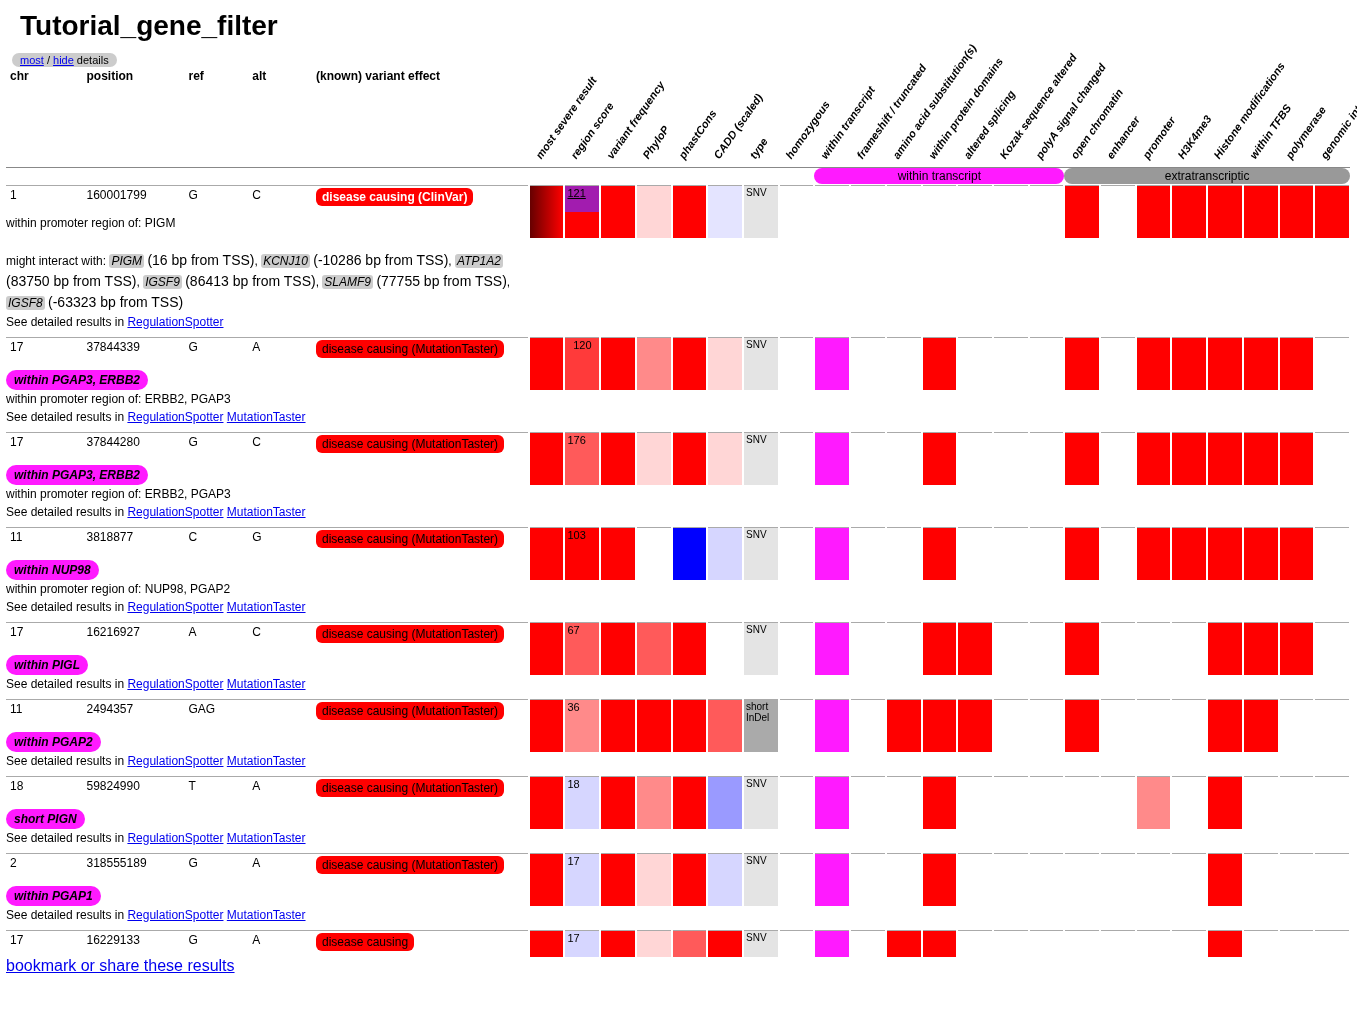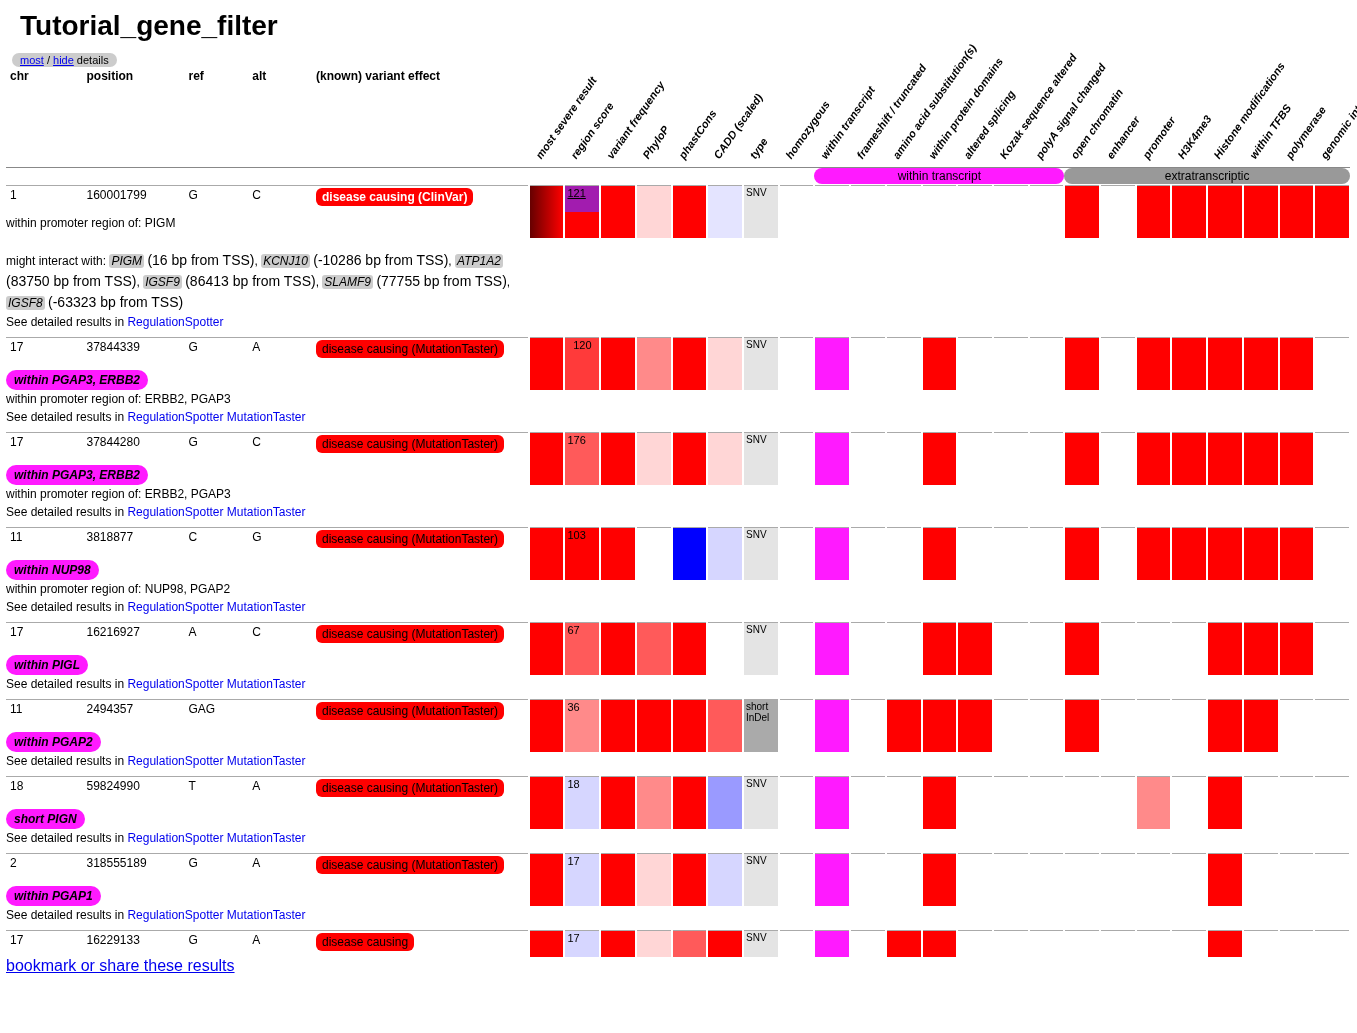--- a/index.html
+++ b/index.html
@@ -25,21 +25,21 @@
 .group-head { height: 18px; }
 .group-pill { border-radius: 9px; text-align: center; font-size: 12px; color: #000; padding: 1px 0; }
 .pill-magenta { background: #ff1aff; }
 .pill-grey { background: #999; }
 .effect-pill { background: #ff0000; color: #fff; font-weight: bold; border-radius: 6px; padding: 2px 6px; display: inline-block; }
 .effect-pill.black-text { color: #000; font-weight: normal; }
 .within-pill { background: #ff1aff; border-radius: 10px; padding: 1px 8px; font-weight: bold; font-style: italic; display: inline-block; margin-top: 4px; }
 .detail-block { font-size: 12px; line-height: 1.5; padding: 2px 0 6px; }
 .gene-badge { background: #ccc; font-style: italic; border-radius: 3px; padding: 0 2px; }
 .small { font-size: 14px; }
-a.link { color: #0000ee; }
+a.link { color: #0000ee; text-decoration: underline; }
 .heatcell { width: 28px; min-width: 28px; max-width: 28px; height: 100%; padding: 0; border-left: 2px solid #fff; border-right: 2px solid #fff; }
 .heatcell > div { width: 100%; min-height: 26px; height: 100%; font-size: 11px; padding: 1px 2px; }
 .footer-link { color: #0000ee; text-decoration: underline; font-size: 16px; padding: 6px; }
 </style>
 </head>
 <body>
 
 
 <div class="header">
   <h1>Tutorial_gene_filter</h1>

